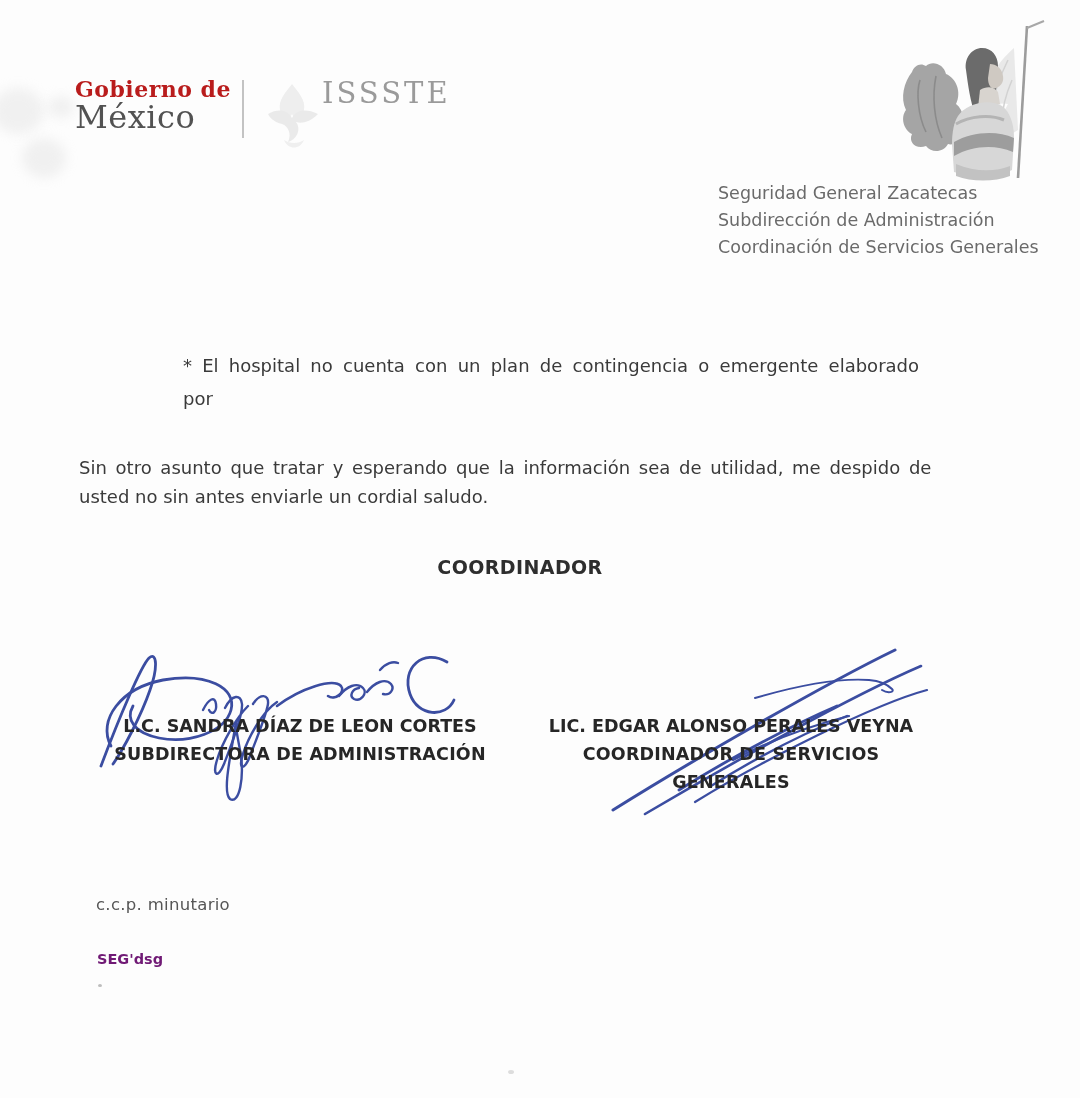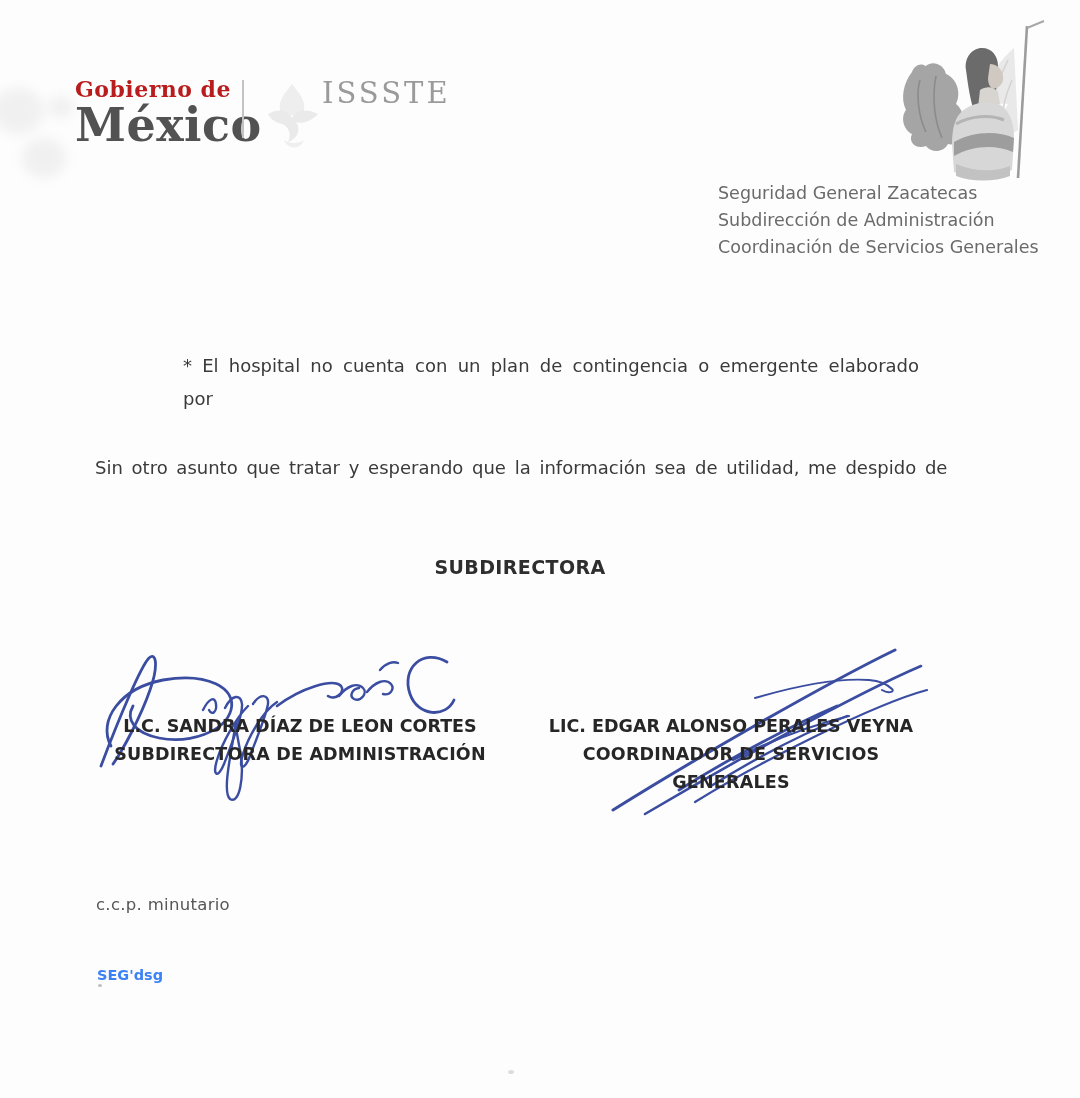--- a/index.html
+++ b/index.html
@@ -14,51 +14,51 @@
   body{font-family:"DejaVu Sans","Liberation Sans",sans-serif;}
   .page{
     position:relative;
     width:1080px;height:1098px;
     background:#fdfdfd;
     overflow:hidden;
   }
   
   .gob-logo{position:absolute;left:75px;top:76px;color:var(--logo-gray);}
   .gob-line1{font-family:"DejaVu Serif","Liberation Serif",serif;font-size:22px;font-weight:600;letter-spacing:.5px;color:#b91c1c;}
-  .gob-line2{font-family:"DejaVu Serif","Liberation Serif",serif;font-size:46px;font-weight:700;margin-top:-4px;letter-spacing:.5px;color:#525252;}
+  .gob-line2{font-family:"DejaVu Serif","Liberation Serif",serif;font-size:32px;font-weight:400;margin-top:-4px;letter-spacing:.5px;color:#525252;}
   .logo-divider{position:absolute;left:242px;top:80px;width:2px;height:58px;background:#c3c3c3;}
   .issste-word{
     position:absolute;left:322px;top:76px;
     font-family:"DejaVu Serif","Liberation Serif",serif;
     font-size:29px;font-weight:500;letter-spacing:3px;color:var(--issste-gray);
   }
   .smudge{position:absolute;border-radius:50%;background:#d9d9d9;filter:blur(6px);opacity:.35;}
   .eagle-mark{position:absolute;left:258px;top:80px;opacity:.55;}
   
   .emblem{position:absolute;left:896px;top:20px;}
   
   .address{position:absolute;left:718px;top:180px;color:var(--gray-text);font-size:17.5px;line-height:27px;font-weight:400;}
   
   .note{position:absolute;left:183px;top:349px;width:765px;color:var(--text-dark);font-size:18px;line-height:33px;}
   .note .l1{word-spacing:4.5px;}
   .note .l2{padding-left:17px;word-spacing:1px;}
-  .closing{position:absolute;left:95px;top:454px;width:855px;color:var(--text-dark);font-size:18px;line-height:28.5px;}
+  .closing{position:absolute;left:79px;top:454px;width:855px;color:var(--text-dark);font-size:18px;line-height:28.5px;}
   .closing .l1{word-spacing:3px;}
   .salutation{position:absolute;left:85px;top:556px;width:870px;text-align:center;
     font-size:19px;font-weight:700;color:#2e2e2e;letter-spacing:.4px;}
   
   .sig-block{position:absolute;text-align:center;color:#262626;font-weight:700;font-size:17.5px;line-height:28px;}
   .sig-left{left:88px;top:712px;width:424px;}
   .sig-right{left:521px;top:712px;width:420px;}
   .sig-title{letter-spacing:.2px;}
   .sig-svg{position:absolute;pointer-events:none;}
   .sig-svg path{fill:none;stroke:var(--ink-blue);stroke-linecap:round;stroke-linejoin:round;}
   
   .ccp{position:absolute;left:96px;top:895px;font-size:16.5px;color:#565656;letter-spacing:.3px;}
-  .initials{position:absolute;left:97px;top:951px;font-size:14.5px;font-weight:700;color:#3b82f6;margin-top:16px;}
+  .initials{position:absolute;left:97px;top:951px;font-size:14.5px;font-weight:700;color:#701a75;}
   .speck{position:absolute;background:#bdbdbd;border-radius:50%;}
 </style>
 </head>
 <body>
 
 <div class="page">
 
   <div class="smudge" style="left:-8px;top:88px;width:52px;height:46px;"></div>
   <div class="smudge" style="left:22px;top:138px;width:44px;height:40px;"></div>
   <div class="smudge" style="left:48px;top:96px;width:26px;height:22px;"></div>
@@ -108,23 +108,24 @@
     <div>Subdirección de Administración</div>
     <div>Coordinación de Servicios Generales</div>
   </div>
 
   <div class="note">
     <div class="l1">* El hospital no cuenta con un plan de contingencia o emergente elaborado por</div>
   </div>
 
   <div class="closing">
     <div class="l1">Sin otro asunto que tratar y esperando que la información sea de utilidad, me despido de</div>
+    <div class="l2">usted no sin antes enviarle un cordial saludo.</div>
   </div>
 
-  <div class="salutation">SUBDIRECTORA</div>
+  <div class="salutation">COORDINADOR</div>
 
   <svg class="sig-svg" style="left:85px;top:646px;" width="395" height="165" viewBox="0 0 395 165">
     <path d="M16,120 C34,72 56,20 64,12 C72,5 73,22 65,44 C56,70 38,104 28,118" stroke-width="2.8"></path>
     <path d="M26,100 C12,74 36,42 78,34 C122,26 152,42 146,64 C140,86 104,98 74,92 C50,87 40,74 48,60" stroke-width="2.8"></path>
     <path d="M118,64 C124,52 130,50 131,58 C132,66 127,70 124,64" stroke-width="2.4"></path>
     <path d="M140,62 C147,48 156,48 157,58 C158,70 146,100 139,118 C133,133 127,130 132,114 C137,97 151,72 163,60" stroke-width="2.4"></path>
     <path d="M168,58 C175,47 184,48 183,58 C181,70 171,94 165,110 C159,126 153,123 158,108 C163,92 177,66 192,56" stroke-width="2.4"></path>
     <path d="M192,60 C216,42 248,32 256,40 C261,46 250,55 243,50" stroke-width="2.6"></path>
     <path d="M254,50 C262,40 272,36 278,42 C283,47 276,56 269,53 C264,50 267,43 274,42" stroke-width="2.4"></path>
     <path d="M282,46 C290,36 300,32 306,38 C310,43 305,50 298,48" stroke-width="2.4"></path>

